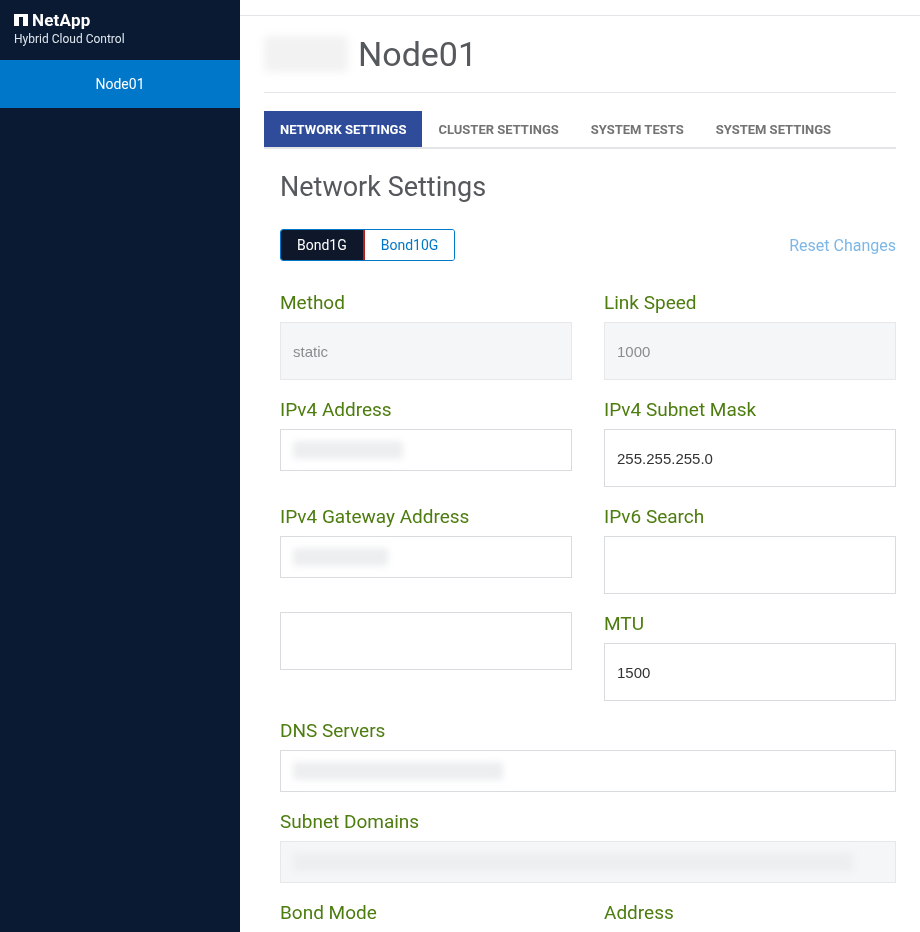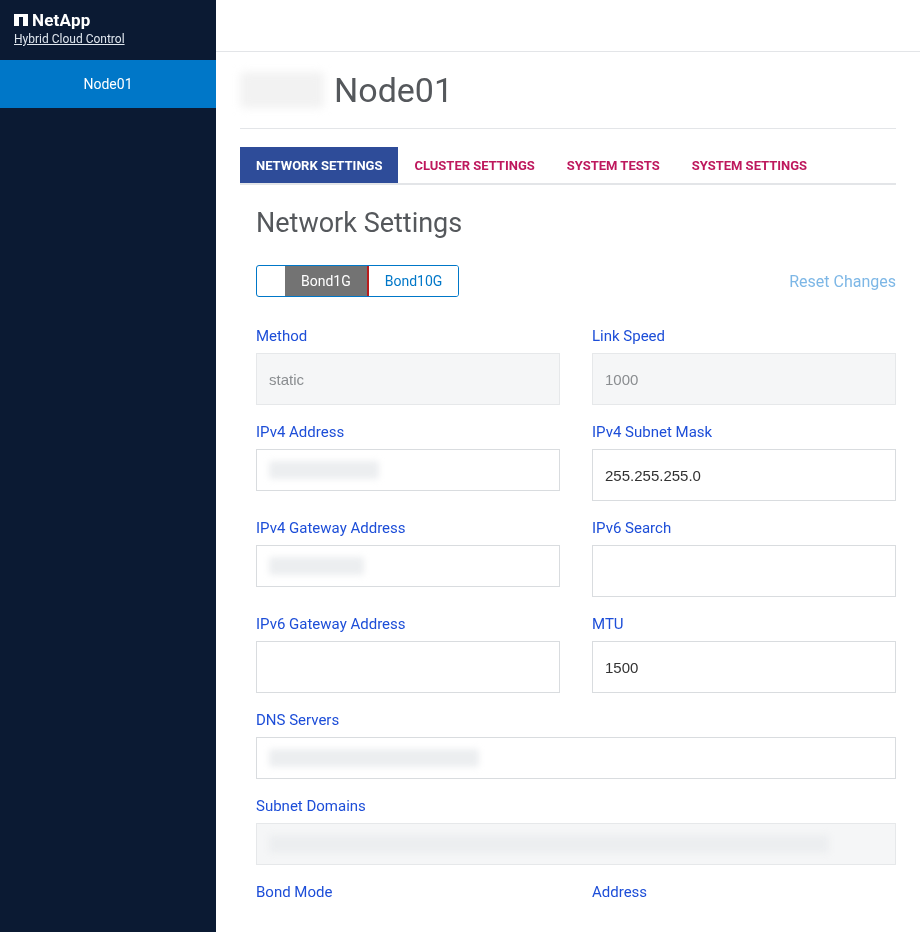--- a/index.html
+++ b/index.html
@@ -7,21 +7,21 @@
   font-family: -apple-system, BlinkMacSystemFont, "Segoe UI", Roboto, Helvetica, Arial, sans-serif;
   font-size: 14px;
   color: #333;
   width: 920px;
   height: 932px;
   overflow: hidden;
   display: flex;
   background: #fff;
 }
 .sidebar {
-  width: 216px;
+  width: 240px;
   background: #0b1a33;
   color: #fff;
   display: flex;
   flex-direction: column;
 }
 .brand {
   padding: 10px 14px 14px 14px;
 }
 .brand-top {
   display: flex;
@@ -35,21 +35,20 @@
 }
 .brand-name {
   font-weight: 700;
   font-size: 17px;
   letter-spacing: 0.2px;
 }
 .brand-sub {
   font-size: 12px;
   margin-top: 2px;
   color: #dfe6ee;
-  text-decoration: underline;
 }
 .nav-item {
   background: #0077c8;
   color: #fff;
   padding: 16px 14px;
   font-size: 14px;
   text-align: center;
   cursor: pointer;
 }
 .main {
@@ -86,21 +85,21 @@
 }
 .tabs {
   display: flex;
   margin-top: 18px;
   border-bottom: 2px solid #e3e5e8;
   font-size: 13px;
   font-weight: 700;
 }
 .tab {
   padding: 11px 16px 10px;
-  color: #be185d;
+  color: #737373;
   cursor: pointer;
   text-align: center;
 }
 .tab.active {
   background: #2e4c99;
   color: #fff;
 }
 .content {
   padding: 22px 24px 0 40px;
 }
@@ -122,23 +121,22 @@
   overflow: hidden;
   font-size: 14px;
 }
 .subtab {
   padding: 7px 16px;
   cursor: pointer;
   color: #0077c8;
   background: #fff;
 }
 .subtab.active {
-  background: #737373;
+  background: #0f172a;
   color: #fff;
-  margin-left: 28px;
 }
 .subtab + .subtab {
   border-left: 2px solid #b91c1c;
 }
 .reset-link {
   color: #7db7e6;
   font-size: 16px;
   cursor: pointer;
 }
 .form-grid {
@@ -148,27 +146,27 @@
   row-gap: 0;
   margin-top: 12px;
 }
 .field {
   margin-top: 18px;
 }
 .field.full {
   grid-column: 1 / span 2;
 }
 .field-label {
-  font-size: 15px;
-  color: #1d4ed8;
+  font-size: 19px;
+  color: #4d7c0f;
   margin-bottom: 8px;
 }
 .field-input {
   width: 100%;
-  height: 52px;
+  height: 58px;
   border: 1px solid #d9dcdf;
   padding: 0 12px;
   font-size: 15px;
   color: #333;
   background: #fff;
 }
 .field-input.disabled {
   background: #f5f6f7;
   color: #8a8d90;
   border-color: #e6e8ea;
@@ -271,21 +269,20 @@
           <div class="blur-content" style="width:95px"></div>
         </div>
       </div>
 
       <div class="field">
         <div class="field-label">IPv6 Search</div>
         <input class="field-input" value="" style="">
       </div>
 
       <div class="field">
-        <div class="field-label">IPv6 Gateway Address</div>
         <input class="field-input" value="" style="">
       </div>
 
       <div class="field">
         <div class="field-label">MTU</div>
         <input class="field-input" value="1500" style="">
       </div>
 
       <div class="field full">
         <div class="field-label">DNS Servers</div>

